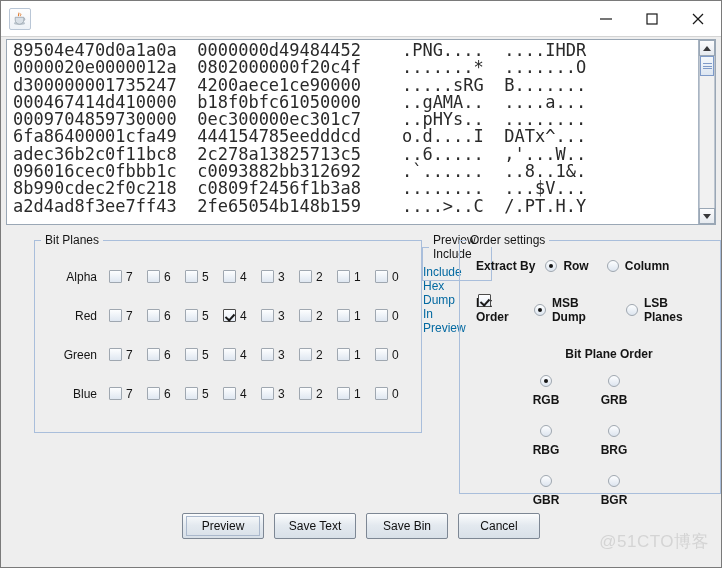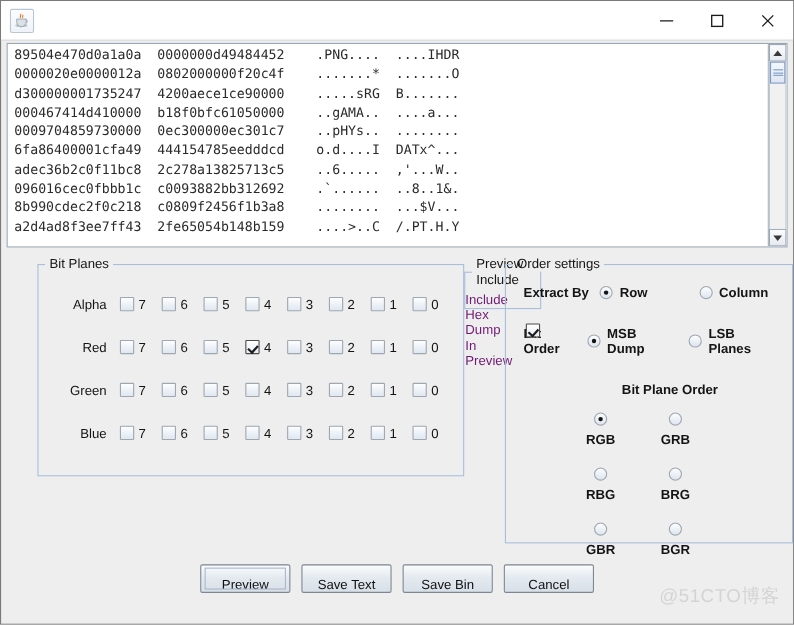--- a/index.html
+++ b/index.html
@@ -73,21 +73,21 @@
     border: 1px solid #9aa7b5;
     display: flex;
     overflow: hidden;
     flex: 0 0 auto;
     position: relative;
   }
   .hex-text {
     flex: 1 1 auto;
     padding: 2px 0 0 6px;
     font-family: "DejaVu Sans Mono", "Liberation Mono", monospace;
-    font-size: 12px;
+    font-size: 17px;
     line-height: 17.3px;
     color: #2a2a2a;
     white-space: pre;
     overflow: hidden;
     letter-spacing: 0px;
   }
   .hex-line { display: block; }
 
   
   .vscroll {
@@ -212,21 +212,21 @@
   }
 
   .preview-settings { margin-top: 13px; height: 48px; }
   .ps-inner {
     display: flex;
     align-items: center;
     justify-content: center;
     padding-top: 4px;
     gap: 12px;
   }
-  .ps-label { font-size: 12px; color: #701a75; }
+  .ps-label { font-size: 12px; color: #0369a1; }
 
   
   .ordersettings { height: 261px; }
   .os-inner { padding: 12px 0 0 16px; font-weight: bold; }
   .os-row {
     display: flex;
     align-items: center;
     margin-bottom: 23px;
   }
   .os-label { font-size: 12px; color: #141414; margin-right: 10px; }
@@ -278,21 +278,21 @@
   }
   .btn {
     min-width: 82px;
     height: 26px;
     font-size: 12px;
     color: #101010;
     background: linear-gradient(180deg,#fbfcfd 0%,#e3e9ef 48%,#d8e0e8 100%);
     border: 1px solid #7d8794;
     border-radius: 2px;
     display: flex;
-    align-items: flex-end;
+    align-items: center;
     justify-content: center;
     cursor: default;
     font-family: "Liberation Sans", sans-serif;
     padding: 0 12px;
   }
   .btn.focused {
     position: relative;
   }
   .btn.focused::after {
     content: "";
@@ -528,21 +528,21 @@
 
     </div>
 
     <div class="right-col">
       <fieldset class="group ordersettings">
         <legend>Order settings</legend>
         <div class="os-inner">
 
           <div class="os-row">
             <span class="os-label">Extract By</span>
-            <div id="extractByOpts" style="display:flex;gap:29px;">
+            <div id="extractByOpts" style="display:flex;">
                 <div class="radio-item">
                   <span class="rdo selected"></span>
                   <span>Row</span>
                 </div>
                 <div class="radio-item">
                   <span class="rdo"></span>
                   <span>Column</span>
                 </div>
               </div>
           </div>

